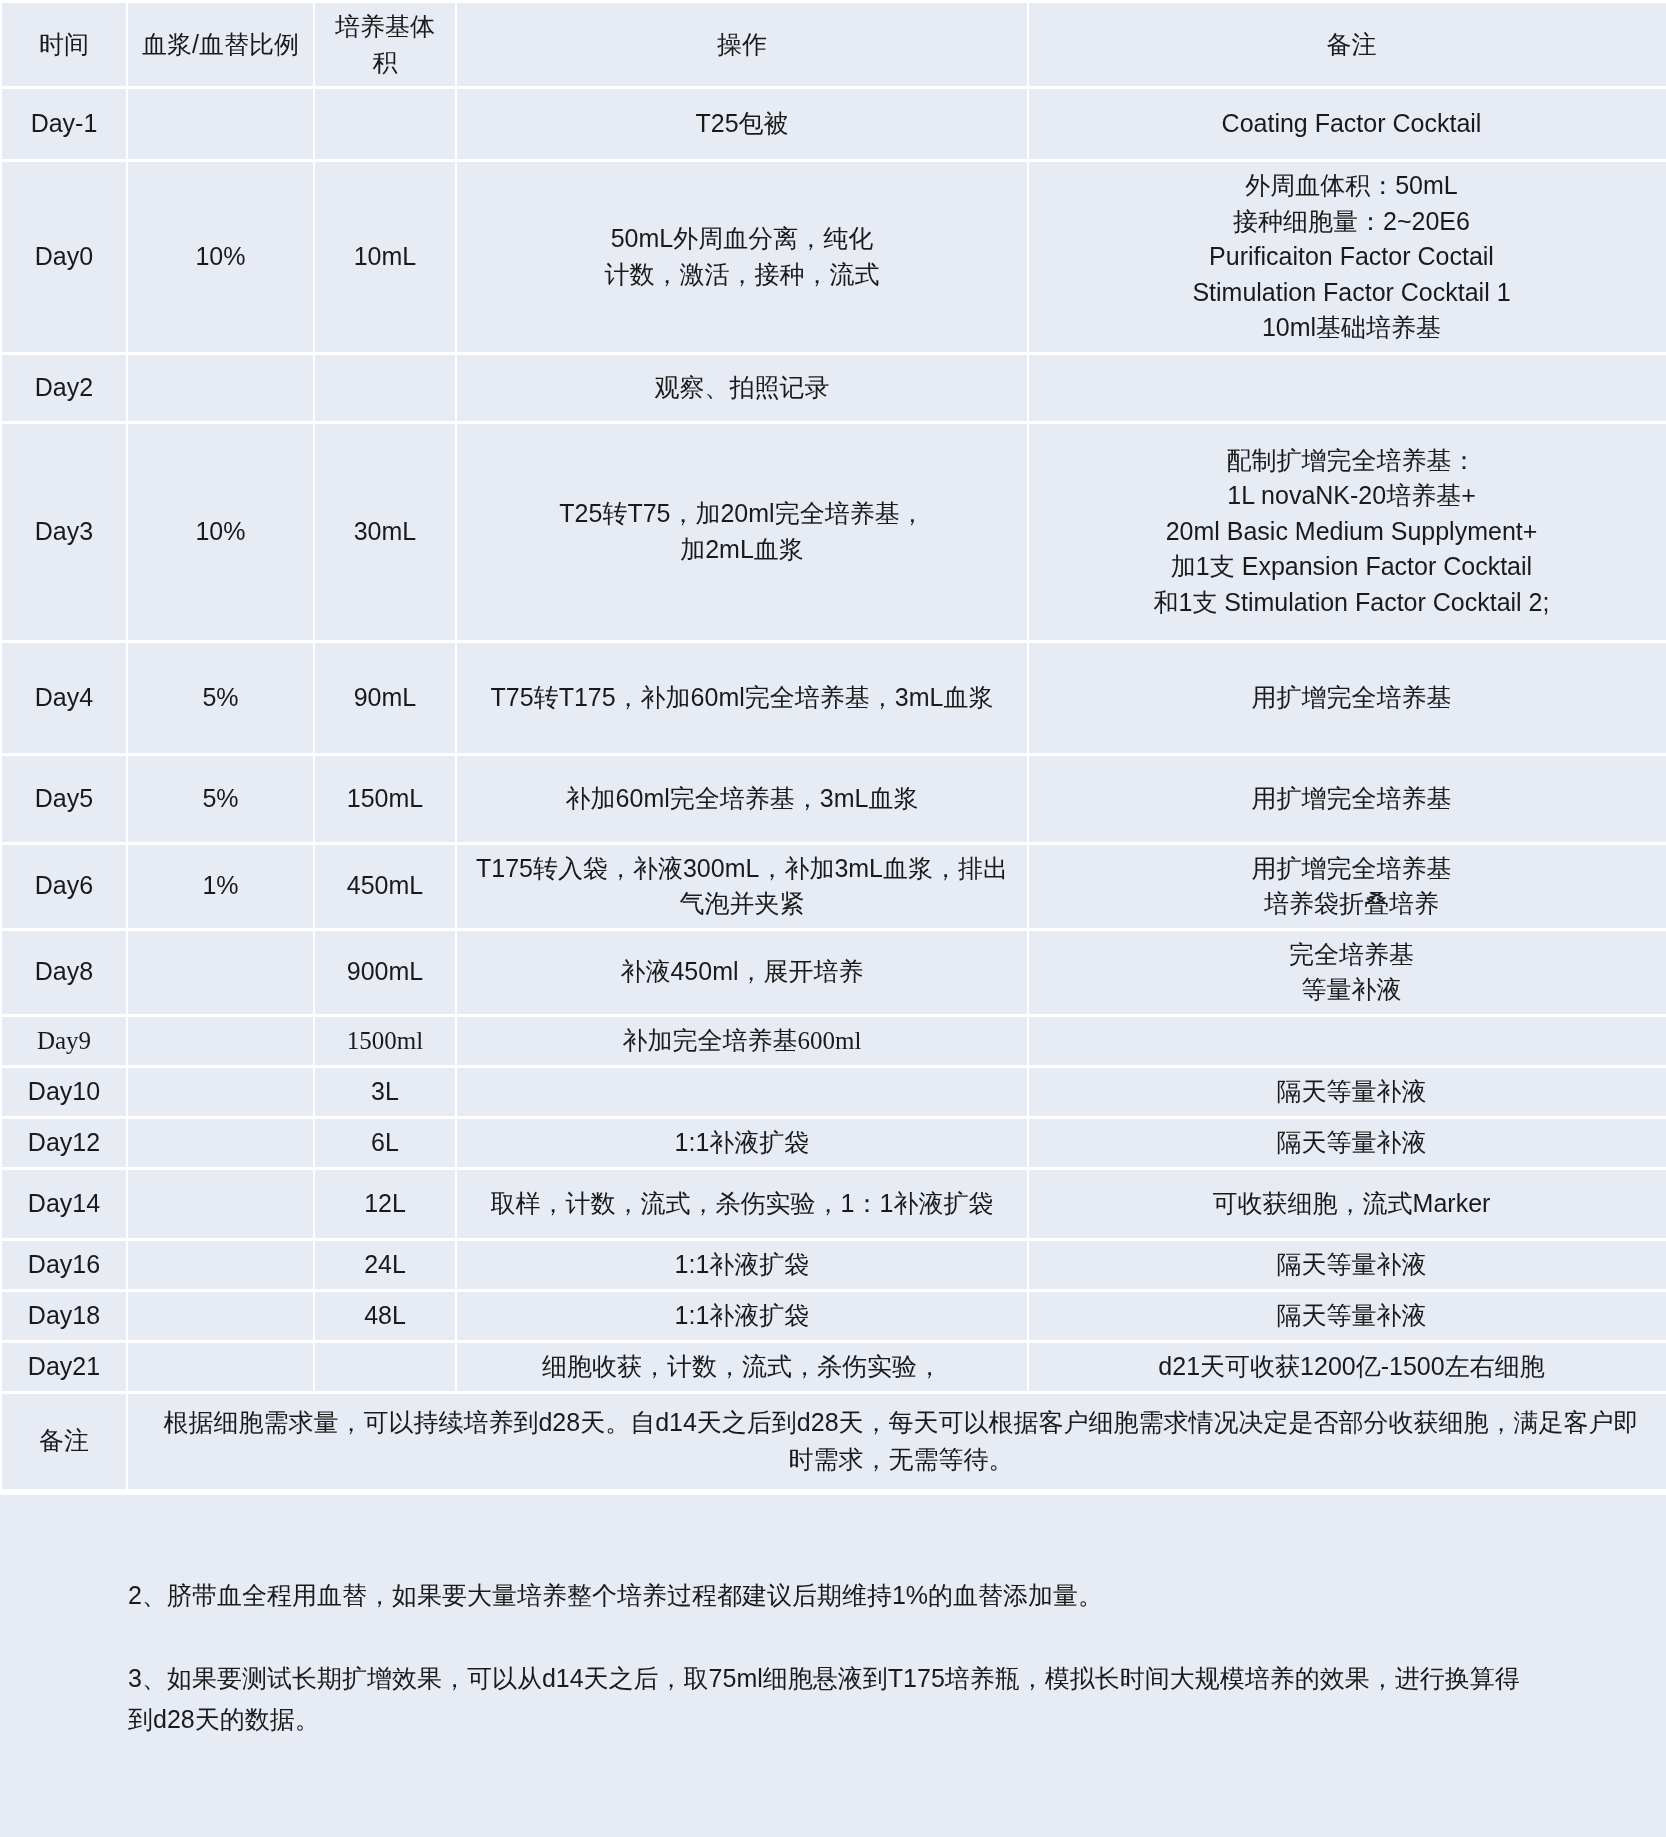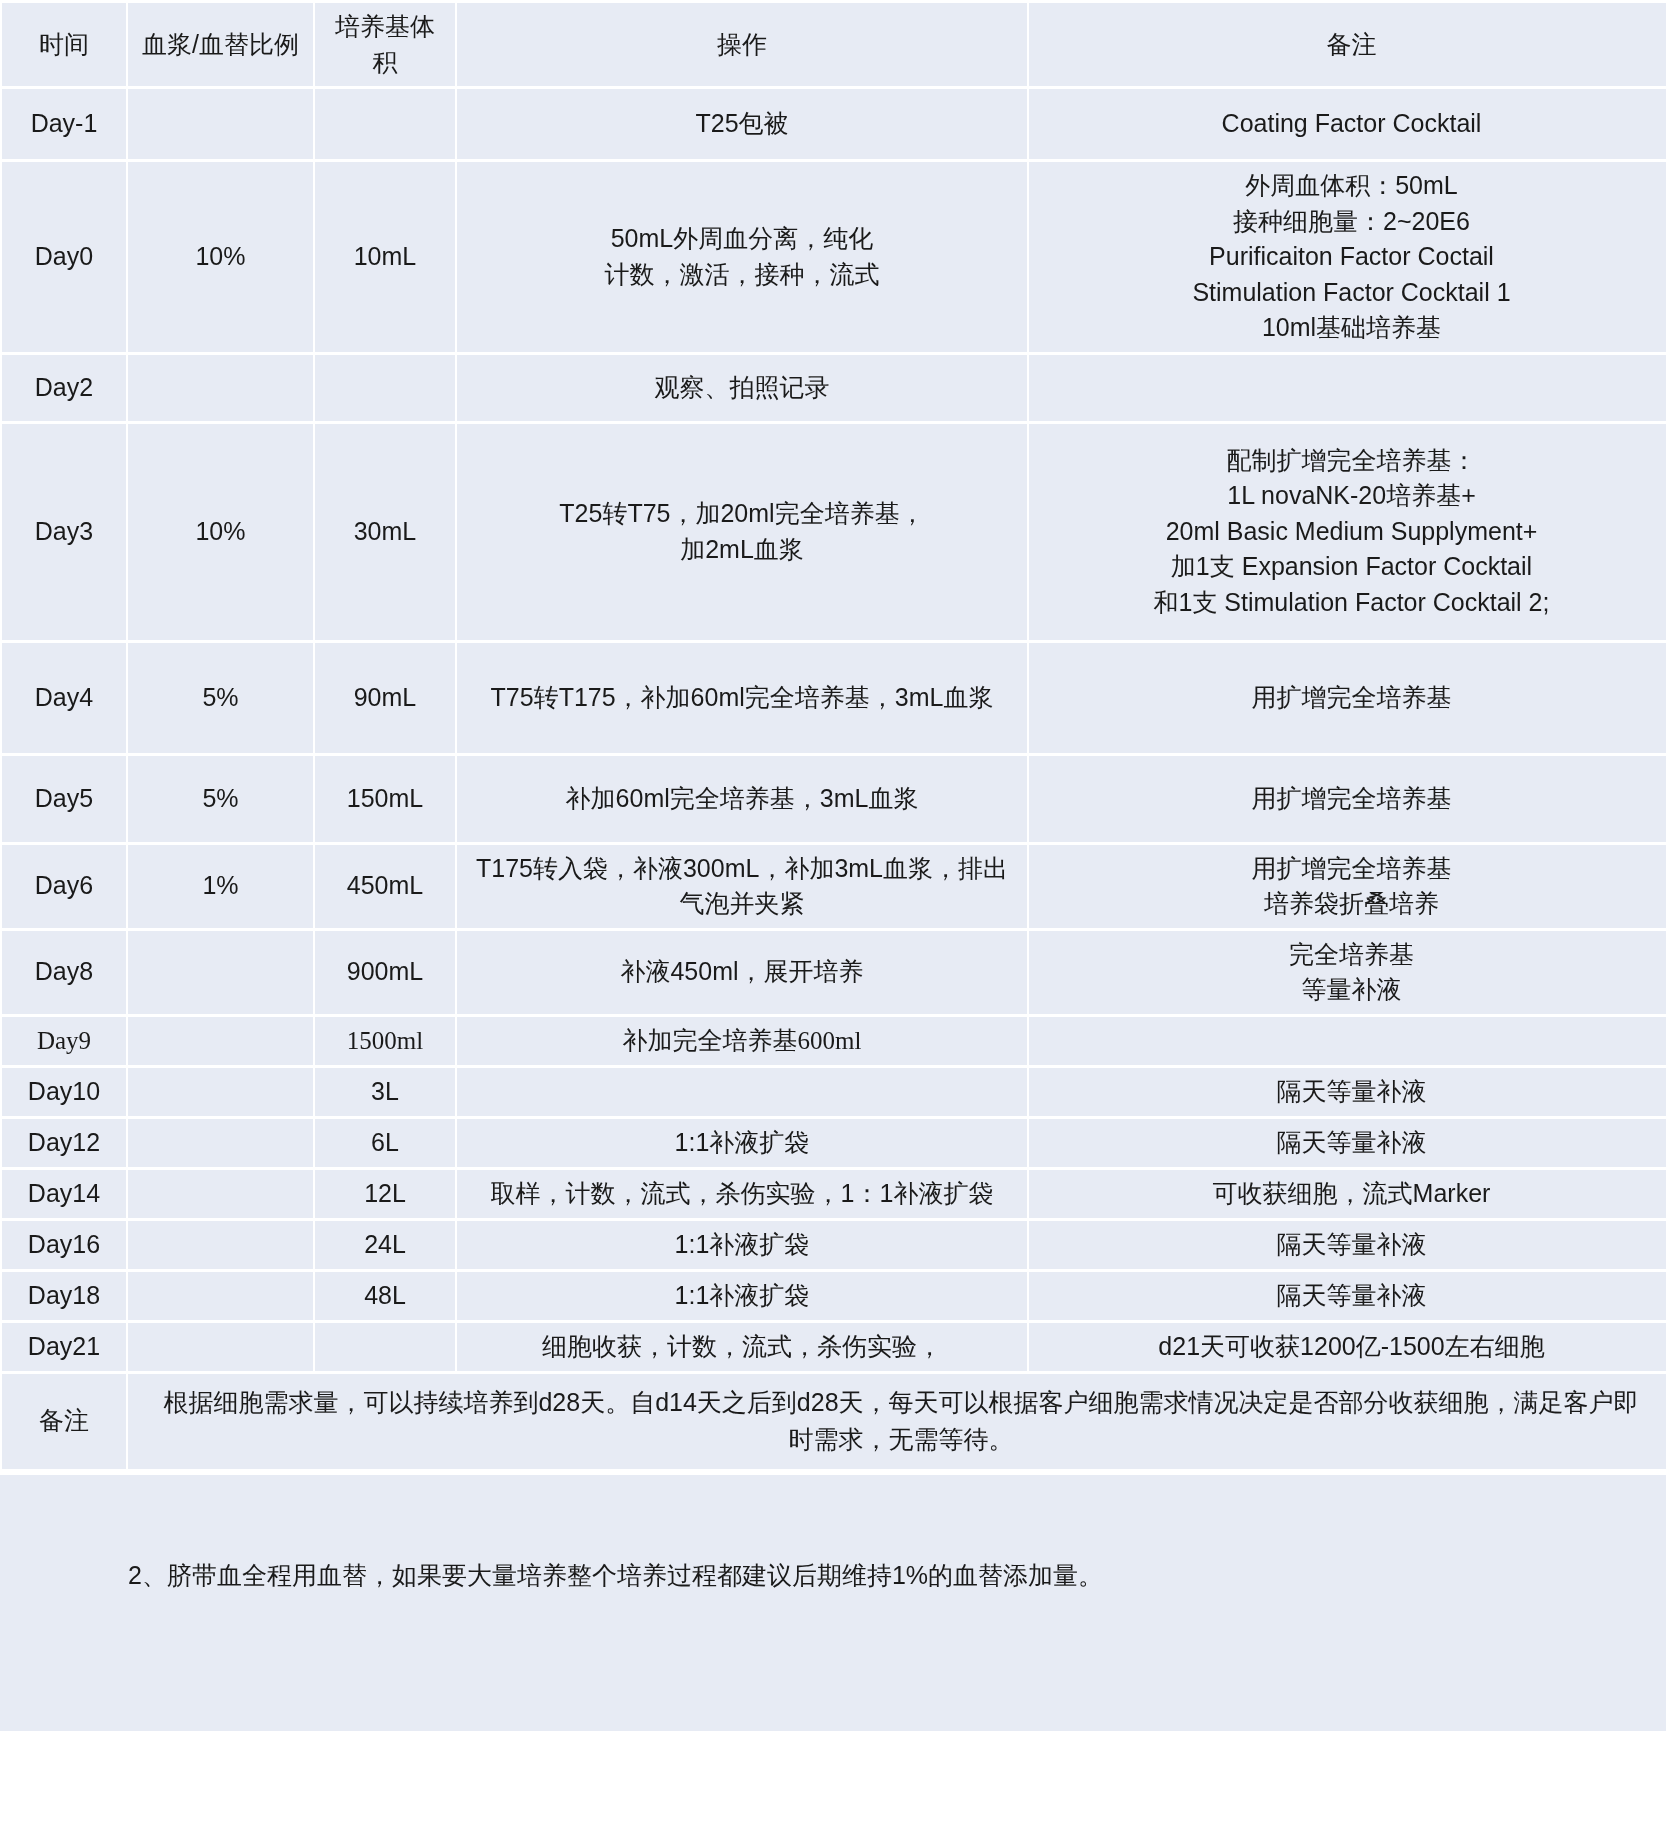--- a/index.html
+++ b/index.html
@@ -47,21 +47,21 @@
   .r-tall1 td { height: 70px; margin-top: 20px; }
   .r-day0 td  { height: 178px; }
   .r-day2 td  { height: 66px; margin-left: 22px; }
   .r-day3 td  { height: 216px; }
   .r-day4 td  { height: 110px; }
   .r-day5 td  { height: 86px; }
   .r-day6 td  { height: 78px; }
   .r-day8 td  { height: 72px; }
   .r-day9 td  { height: 48px; font-family: Liberation Serif, serif; }
   .r-std td   { height: 48px; }
-  .r-day14 td { height: 48px; }
+  .r-day14 td { height: 68px; }
   .r-day21 td { height: 48px; }
   .r-footnote td { height: 92px; }
 
   .cell-lines { white-space: pre-line; }
 
   .remark-row .remark-label { font-size: 25px; }
   .remark-row .remark-body {
     text-align: center;
     padding: 10px 26px;
     line-height: 1.5;
@@ -243,16 +243,17 @@
       <tr class="r-footnote remark-row">
         <td class="remark-label">备注</td>
         <td class="remark-body" colspan="4">根据细胞需求量，可以持续培养到d28天。自d14天之后到d28天，每天可以根据客户细胞需求情况决定是否部分收获细胞，满足客户即时需求，无需等待。</td>
       </tr>
 
     </tbody>
   </table>
 
   <div class="notes-block">
     <p>2、脐带血全程用血替，如果要大量培养整个培养过程都建议后期维持1%的血替添加量。</p>
+    <p>3、如果要测试长期扩增效果，可以从d14天之后，取75ml细胞悬液到T175培养瓶，模拟长时间大规模培养的效果，进行换算得到d28天的数据。</p>
     
   </div>
 
 </div>
 
 </body></html>

